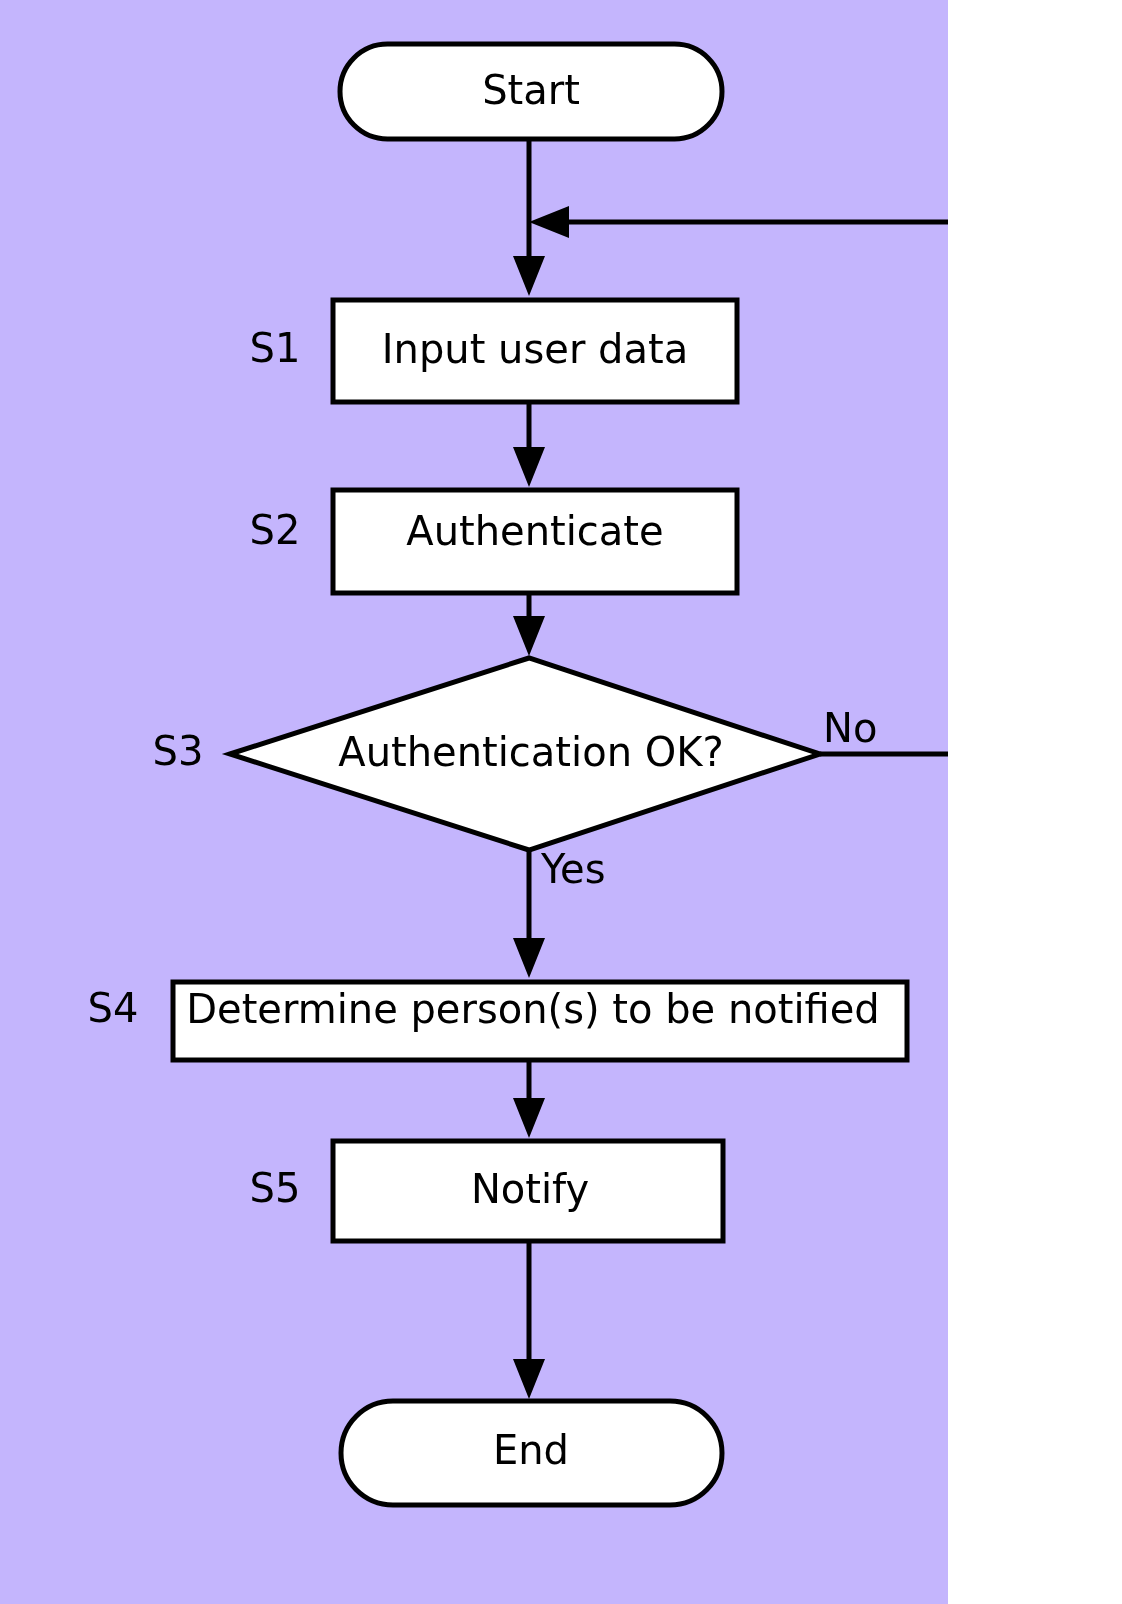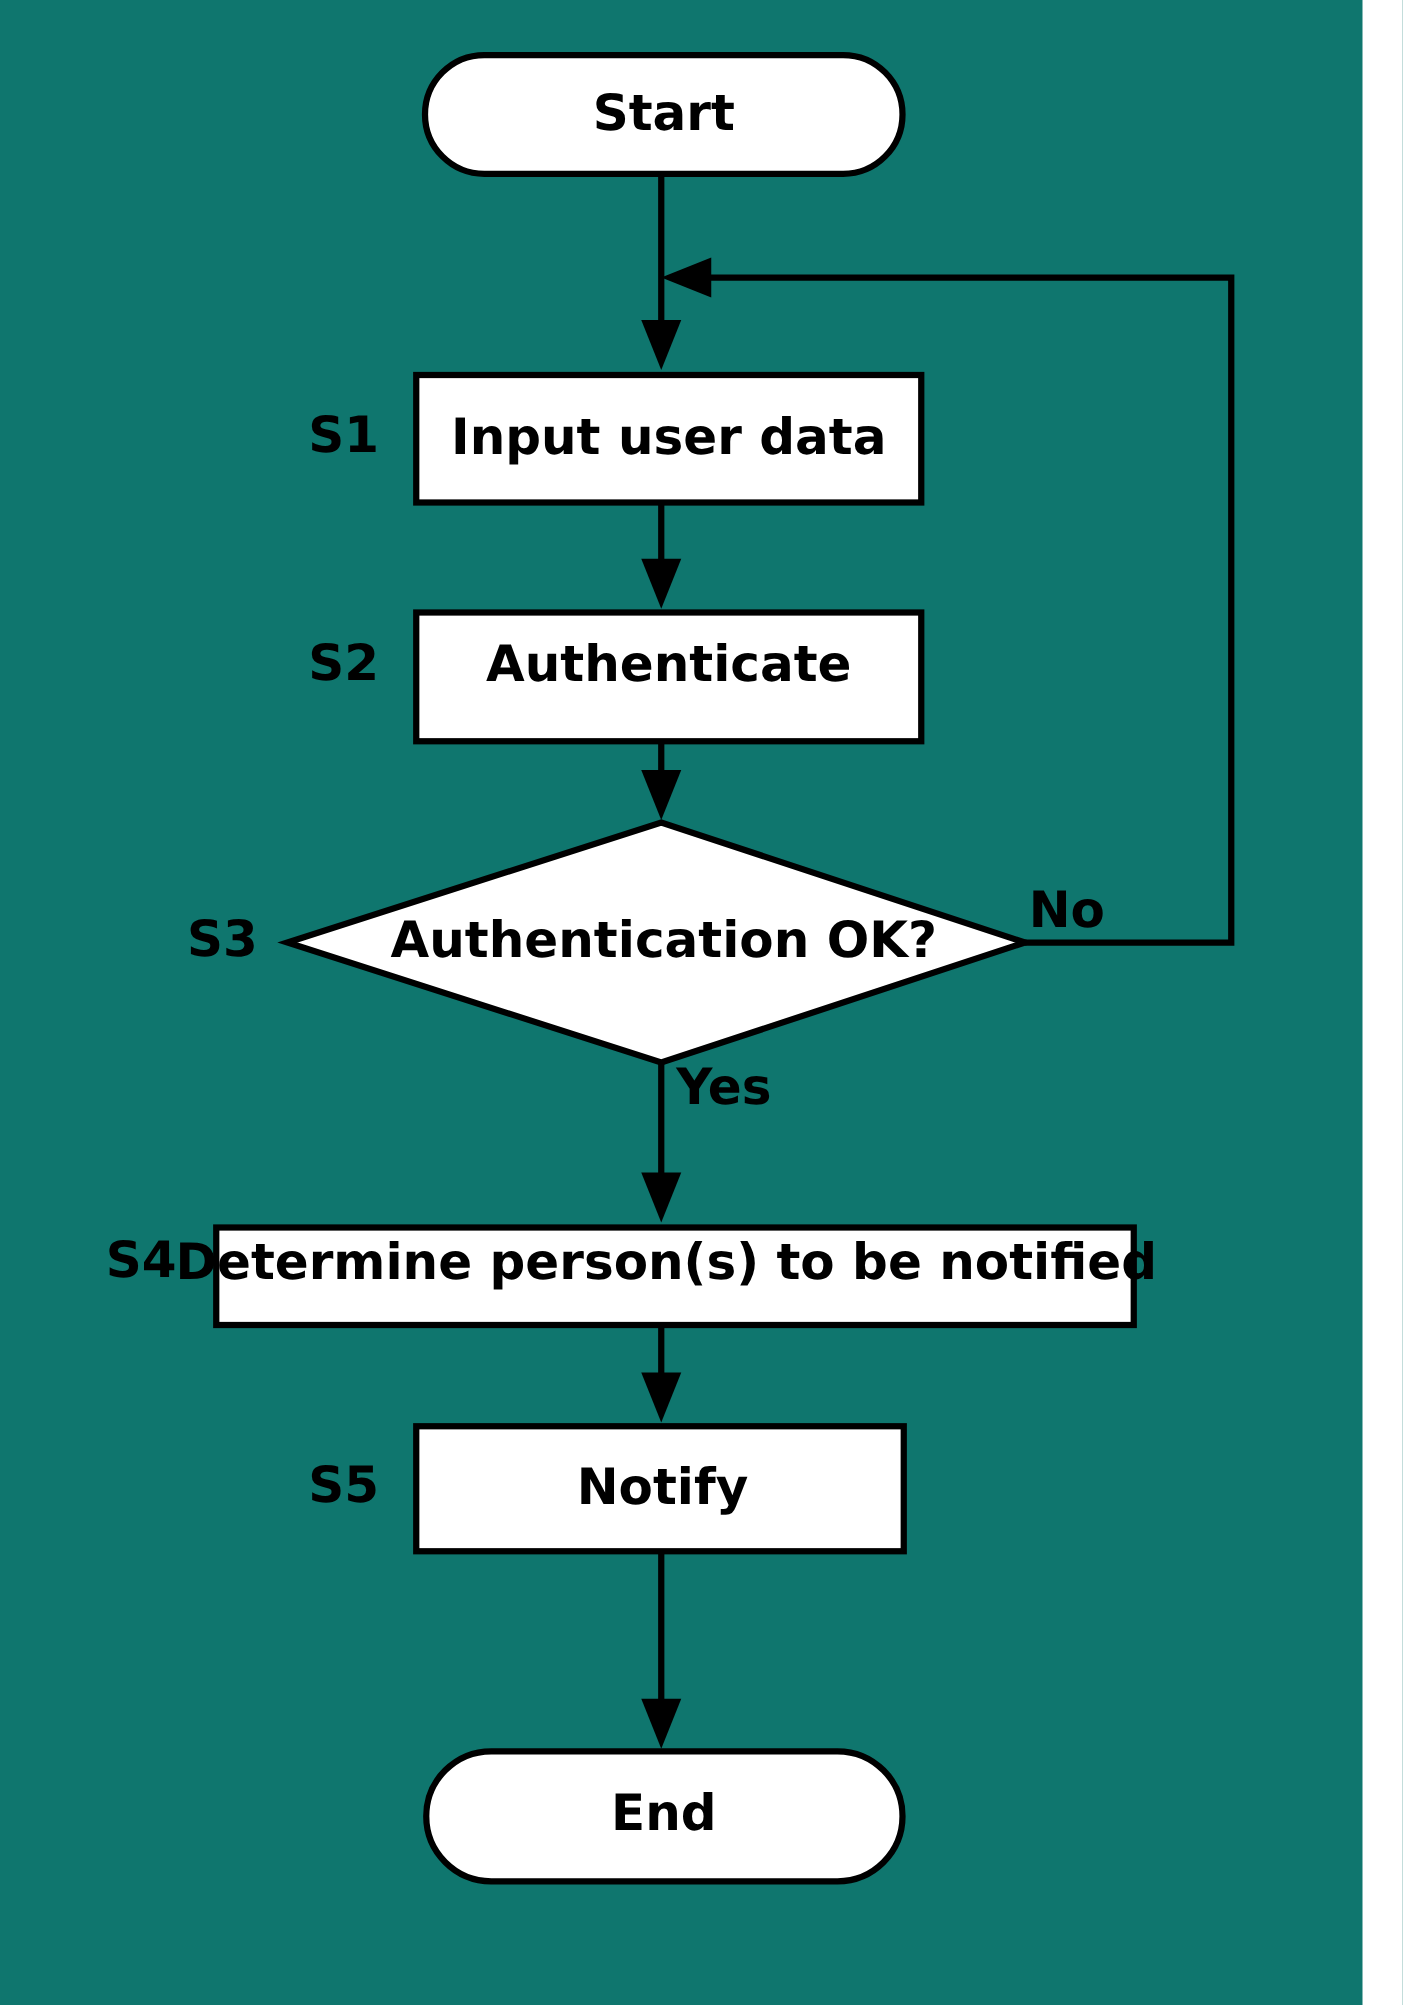--- a/index.html
+++ b/index.html
@@ -5,25 +5,24 @@
   html, body {
     margin: 0;
     padding: 0;
     background: #ffffff;
   }
   body {
     font-family: "DejaVu Sans", sans-serif;
   }
   #canvas {
     position: relative;
-    width: 1090px;
+    width: 948px;
     height: 1604px;
-    background: #0f766e;
+    background: #c4b5fd;
     overflow: hidden;
-    font-weight: bold;
   }
   #flow-svg {
     position: absolute;
     left: 0;
     top: 0;
     width: 1122px;
     height: 1604px;
   }
   .node-text {
     font-family: "DejaVu Sans", sans-serif;

